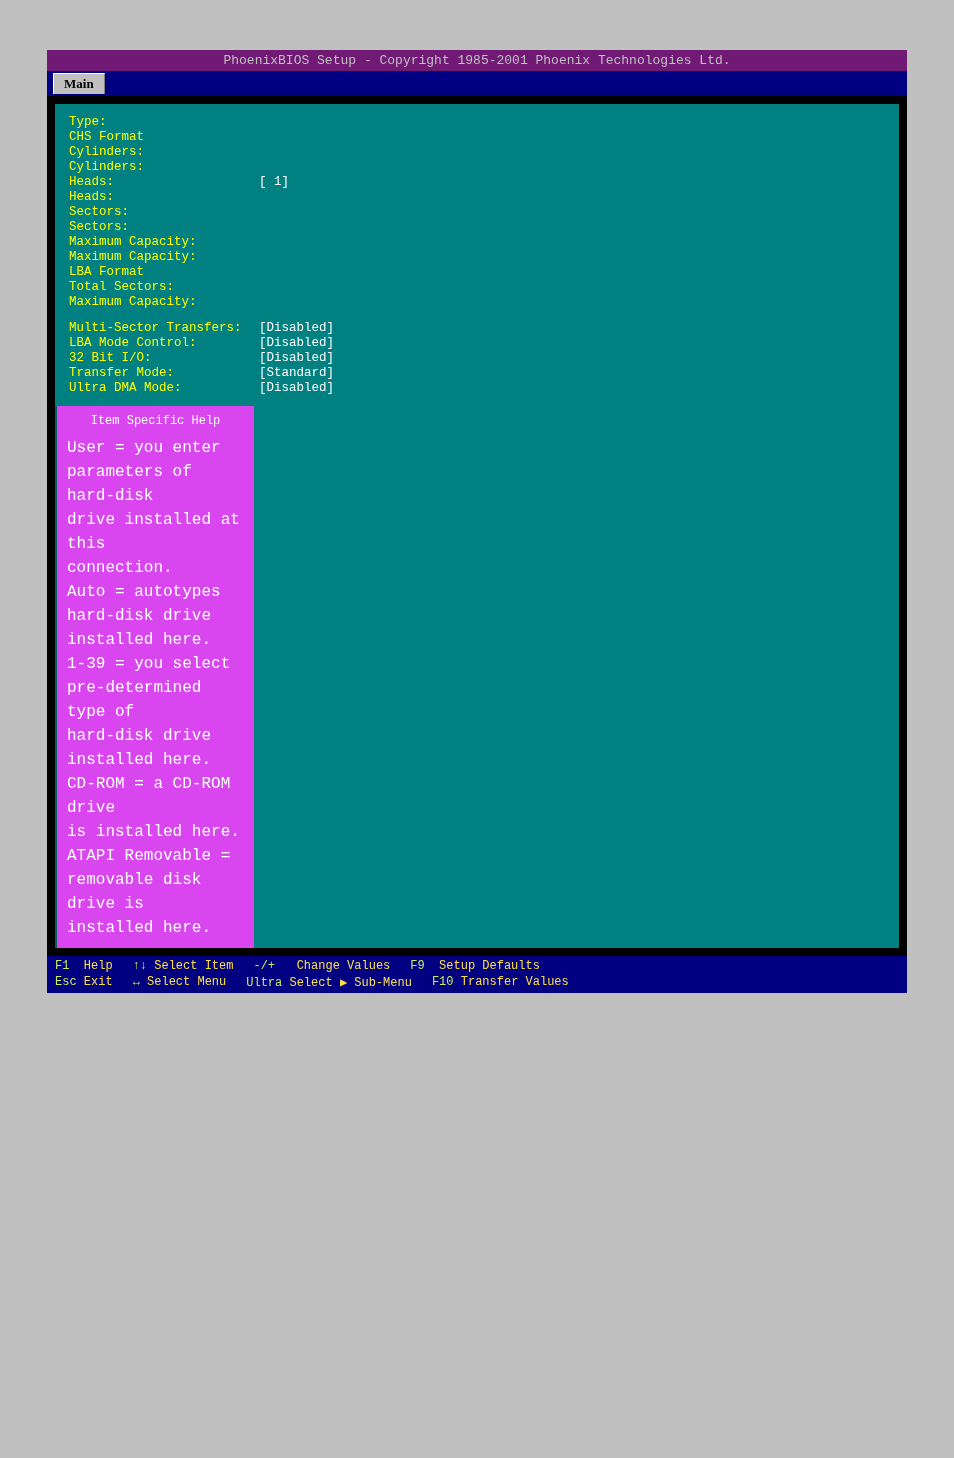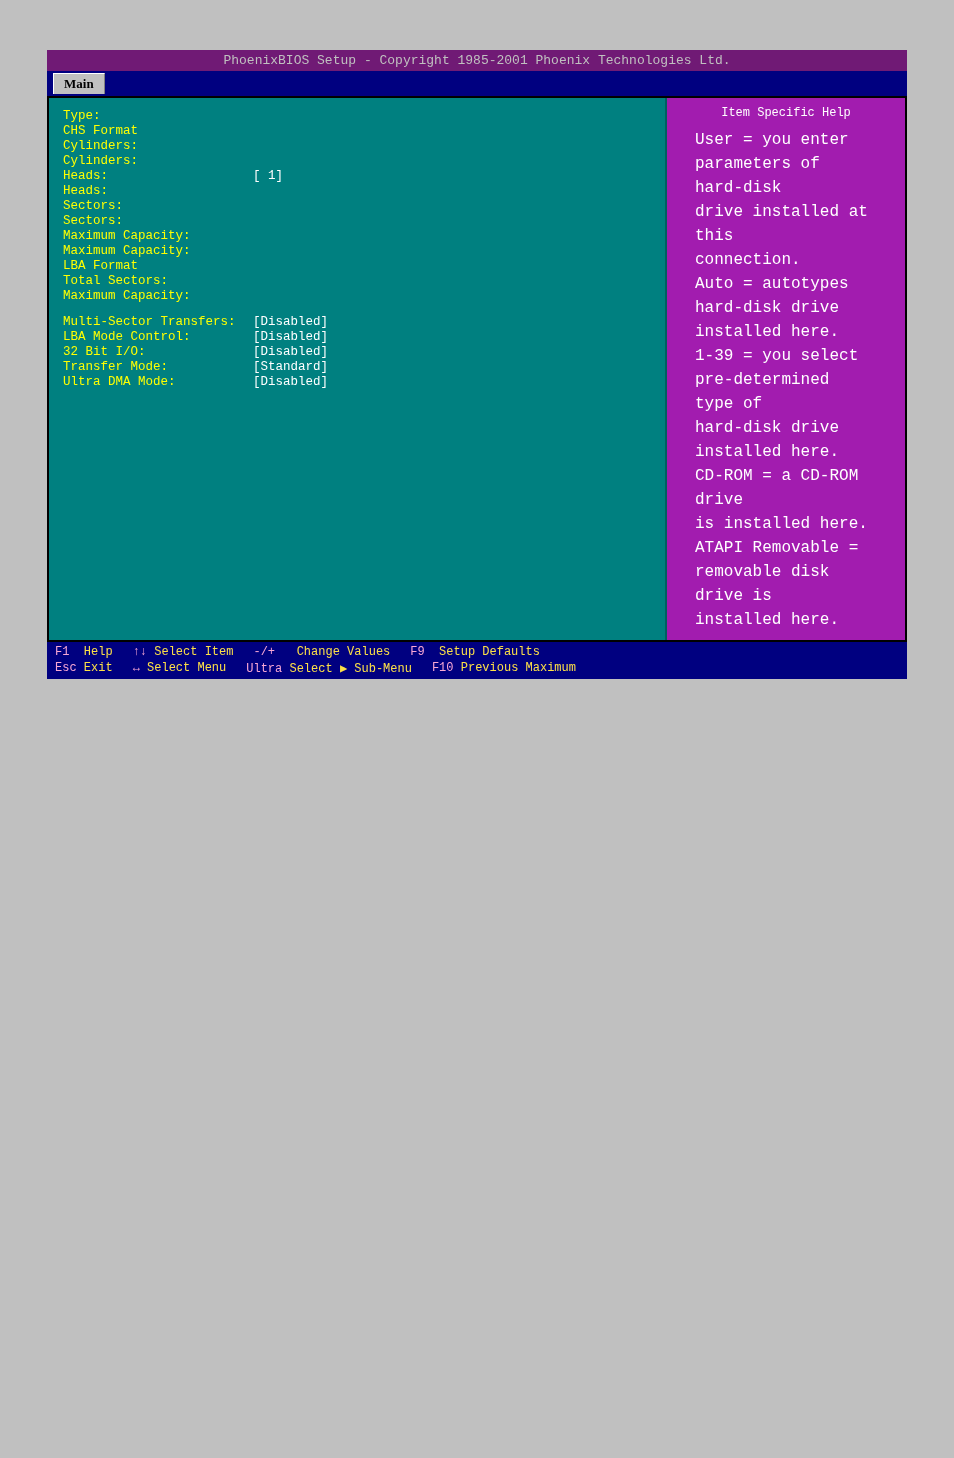--- a/index.html
+++ b/index.html
@@ -38,36 +38,36 @@
       padding: 2px 10px;
       font-family: Liberation Serif, serif;
       font-weight: bold;
       border-top: 1px solid #fff;
       border-left: 1px solid #fff;
       border-right: 1px solid #808080;
     }
     .main-content {
       background: #008080;
       display: flex;
-      flex-direction: row;
-      border: 2px solid #000000;
+      flex-direction: column;
+      border: 8px solid #000000;
       min-height: 380px;
     }
     .left-panel {
       flex: 1;
       padding: 10px 14px;
       color: #ffff00;
       font-size: 12.5px;
       font-family: 'Courier New', Courier, monospace;
     }
     .right-panel {
-      width: 240px;
-      background: #a21caf;
+      width: 199px;
+      background: #d946ef;
       border-left: 2px solid #006060;
-      padding: 8px 28px;
+      padding: 8px 10px;
       color: #ffffff;
       font-size: 11.5px;
       font-family: 'Courier New', Courier, monospace;
     }
     .help-title {
       text-align: center;
       color: #ffffff;
       font-size: 12px;
       margin-bottom: 8px;
       font-family: 'Courier New', Courier, monospace;
@@ -109,21 +109,21 @@
     .status-row {
       display: flex;
       gap: 20px;
     }
     .status-item {
       color: #ffff00;
       font-family: 'Courier New', Courier, monospace;
       font-size: 12px;
     }
     .status-item span.key {
-      color: #f9a8d4;
+      color: #bef264;
     }
     .status-item span.desc {
       color: #fde047;
     }
   </style>
 </head>
 <body>
 
 <div class="outer-container">
   <div class="title-bar">
@@ -250,17 +250,17 @@
       <span class="status-item">
         <span class="key">Esc</span>&nbsp;<span class="desc">Exit</span>
       </span>
       <span class="status-item">
         <span class="key">↔</span>&nbsp;<span class="desc">Select Menu</span>
       </span>
       <span class="status-item">
         <span class="key">Ultra</span>&nbsp;<span class="desc">Select ▶ Sub-Menu</span>
       </span>
       <span class="status-item">
-        <span class="key">F10</span>&nbsp;<span class="desc">Previous Maximum</span>
+        <span class="key">F10</span>&nbsp;<span class="desc">Transfer Values</span>
       </span>
     </div>
   </div>
 </div>
 
 </body></html>

